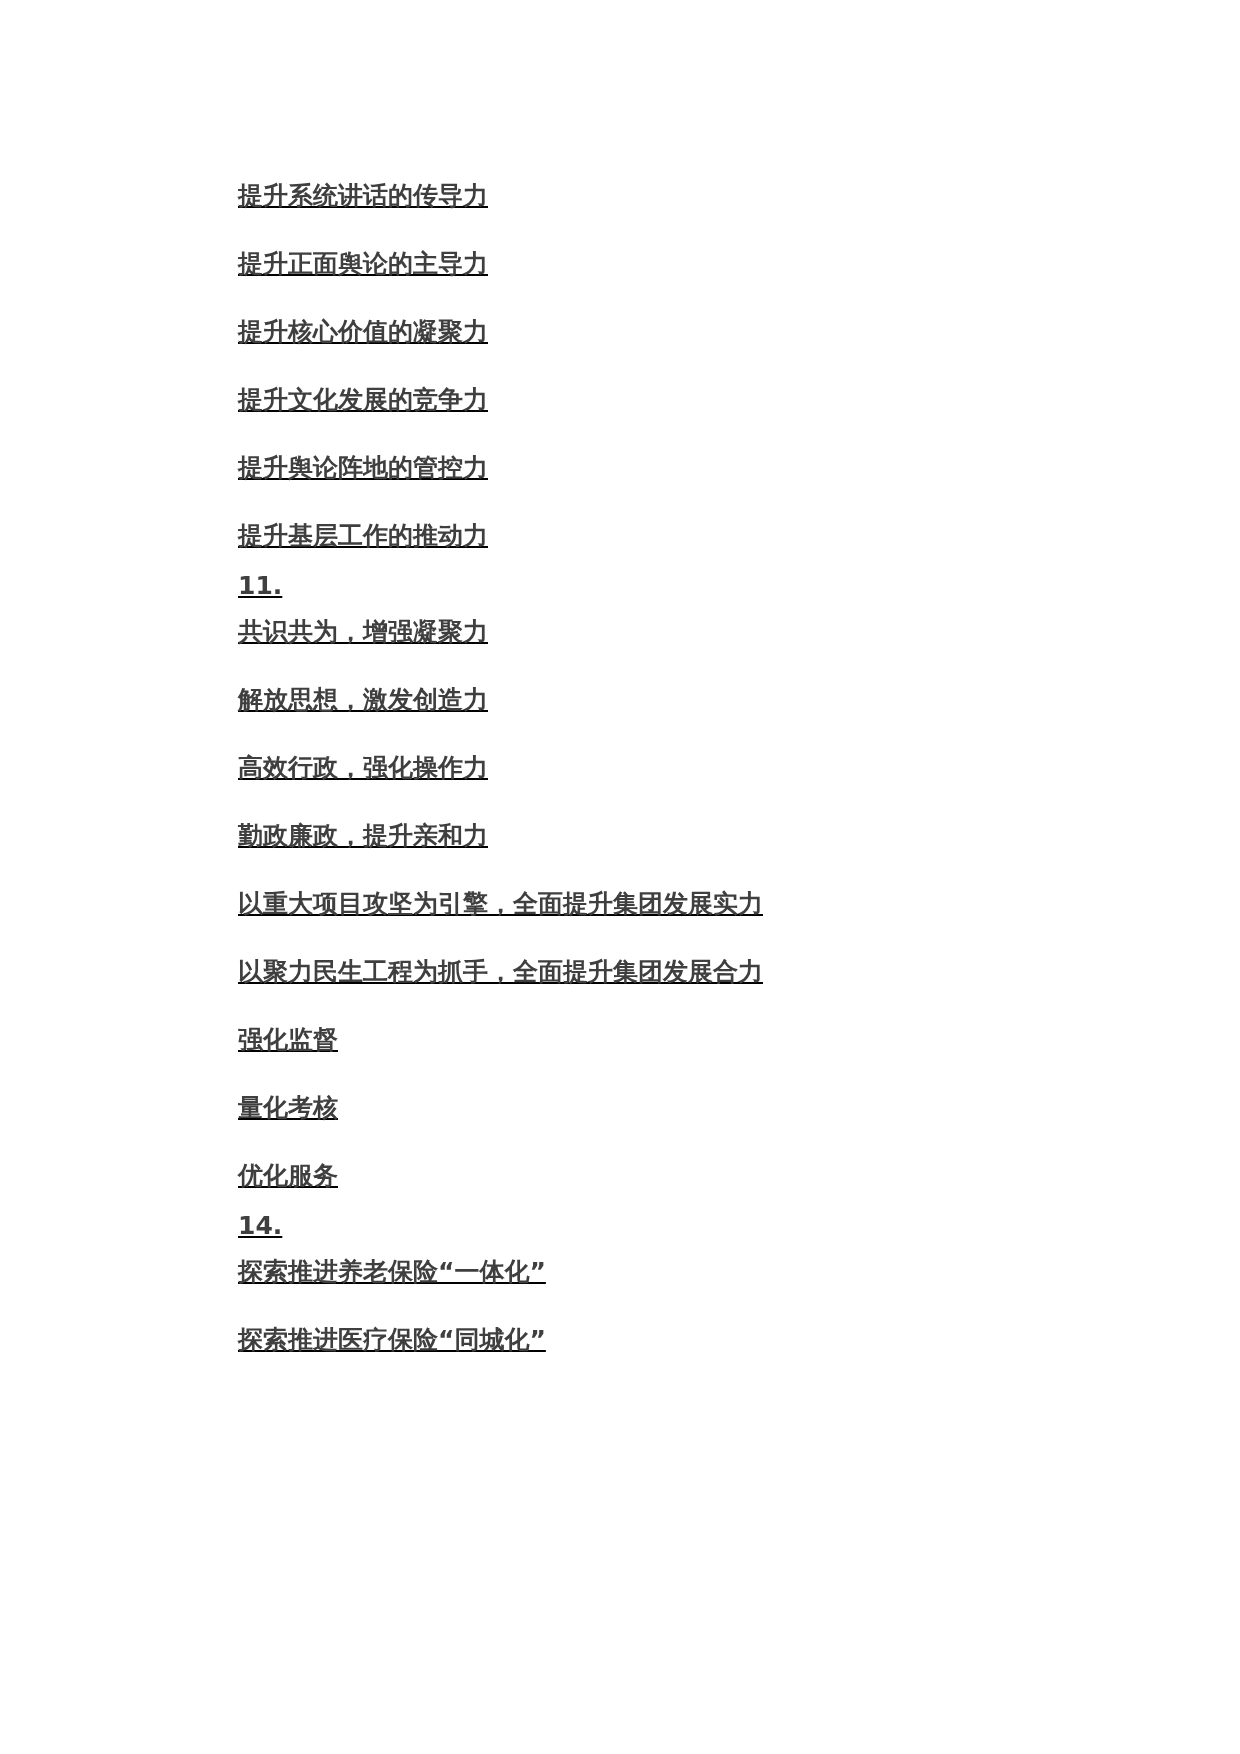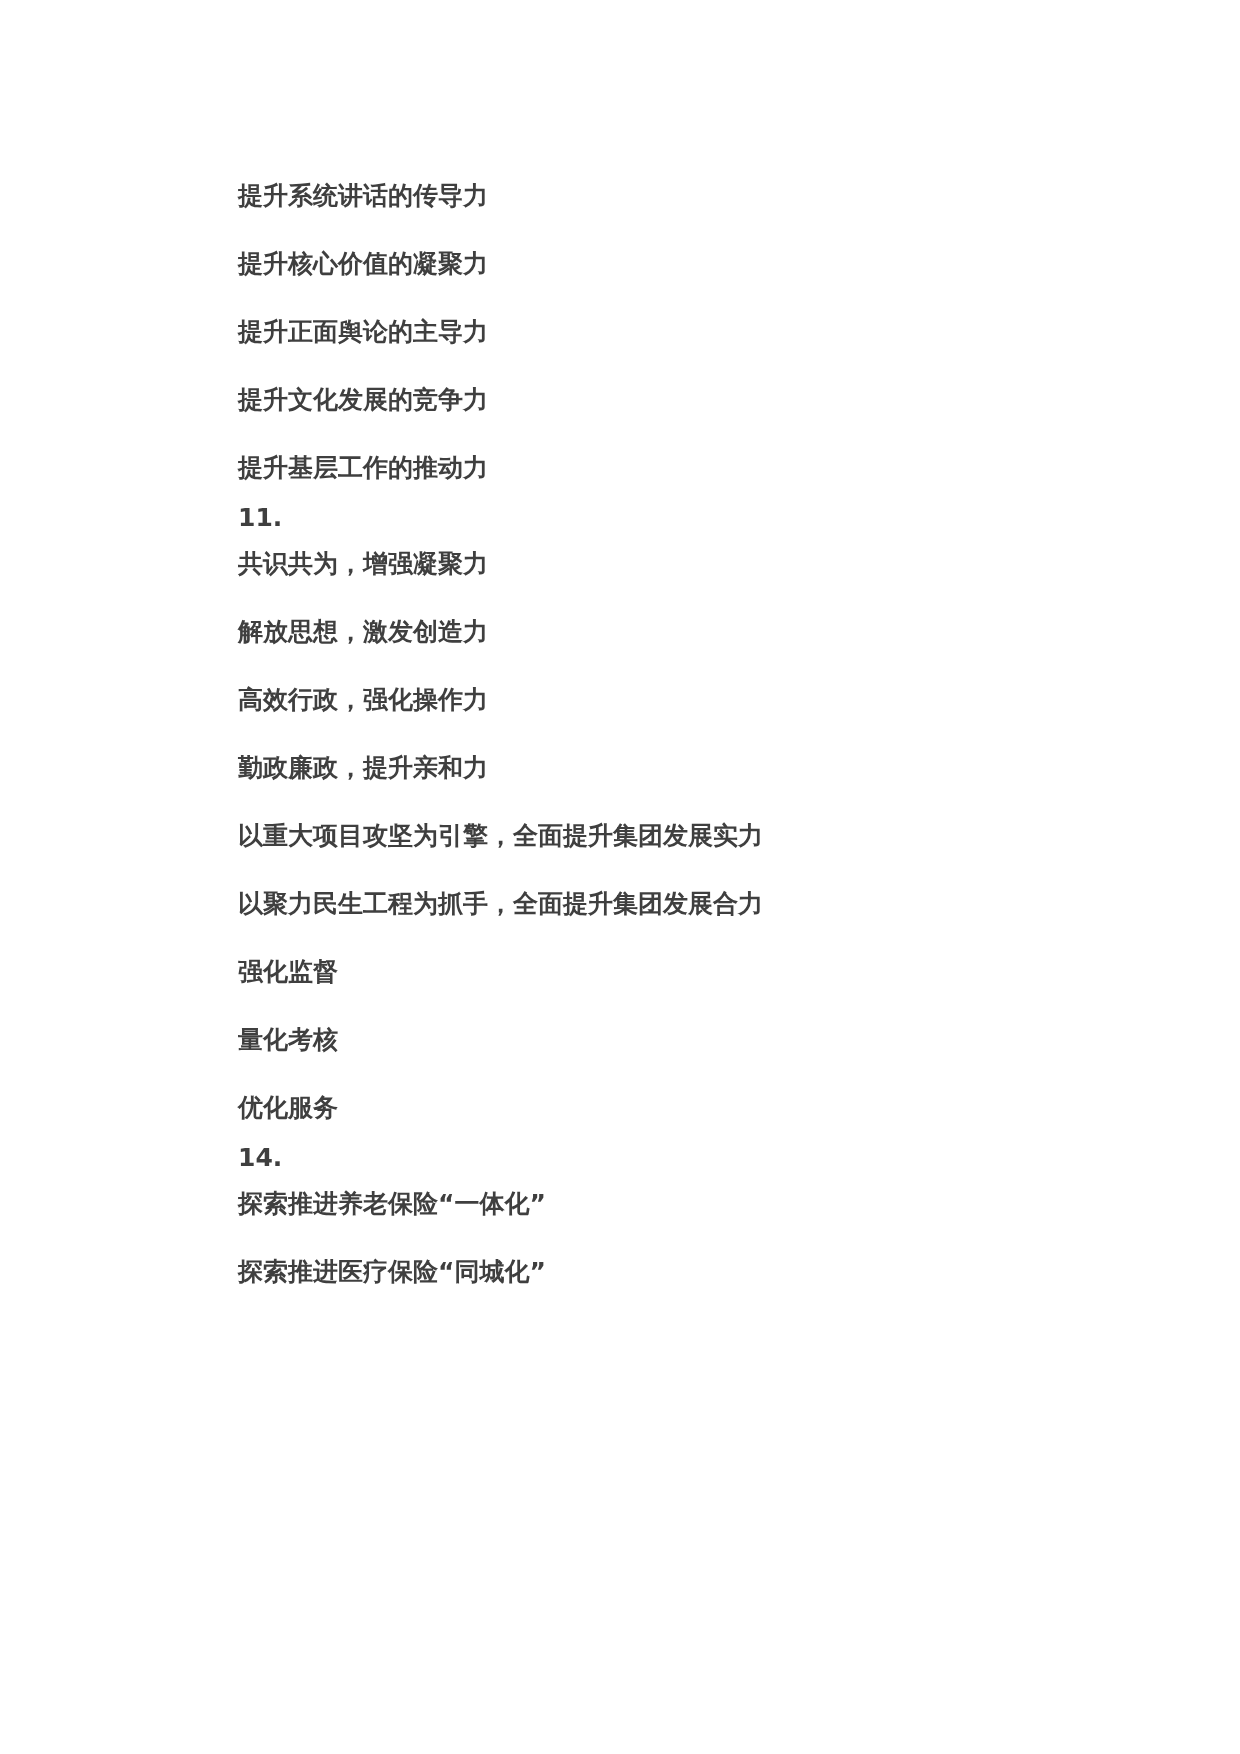--- a/index.html
+++ b/index.html
@@ -11,20 +11,21 @@
     position: relative;
     width: 1240px;
     height: 1754px;
     background: #ffffff;
     overflow: hidden;
     font-family: "DejaVu Sans", sans-serif;
   }
   .content {
     box-sizing: border-box;
     padding: 181px 92px 0 238px;
+    text-decoration: underline;
   }
   .content p {
     margin: 0;
     color: #3f3f3f;
     font-size: 25px;
     line-height: 30px;
     font-weight: 700;
     letter-spacing: 0;
     white-space: nowrap;
   }
@@ -35,23 +36,24 @@
     margin-top: -18px;
     margin-bottom: 16px;
   }
 </style>
 </head>
 <body>
 
 <div class="page">
   <div class="content" id="content">
       <p class="phrase">提升系统讲话的传导力</p>
+      <p class="phrase">提升正面舆论的主导力</p>
       <p class="phrase">提升核心价值的凝聚力</p>
-      <p class="phrase">提升正面舆论的主导力</p>
       <p class="phrase">提升文化发展的竞争力</p>
+      <p class="phrase">提升舆论阵地的管控力</p>
       <p class="phrase">提升基层工作的推动力</p>
       <p class="num">11.</p>
       <p class="phrase">共识共为，增强凝聚力</p>
       <p class="phrase">解放思想，激发创造力</p>
       <p class="phrase">高效行政，强化操作力</p>
       <p class="phrase">勤政廉政，提升亲和力</p>
       <p class="phrase">以重大项目攻坚为引擎，全面提升集团发展实力</p>
       <p class="phrase">以聚力民生工程为抓手，全面提升集团发展合力</p>
       <p class="phrase">强化监督</p>
       <p class="phrase">量化考核</p>

